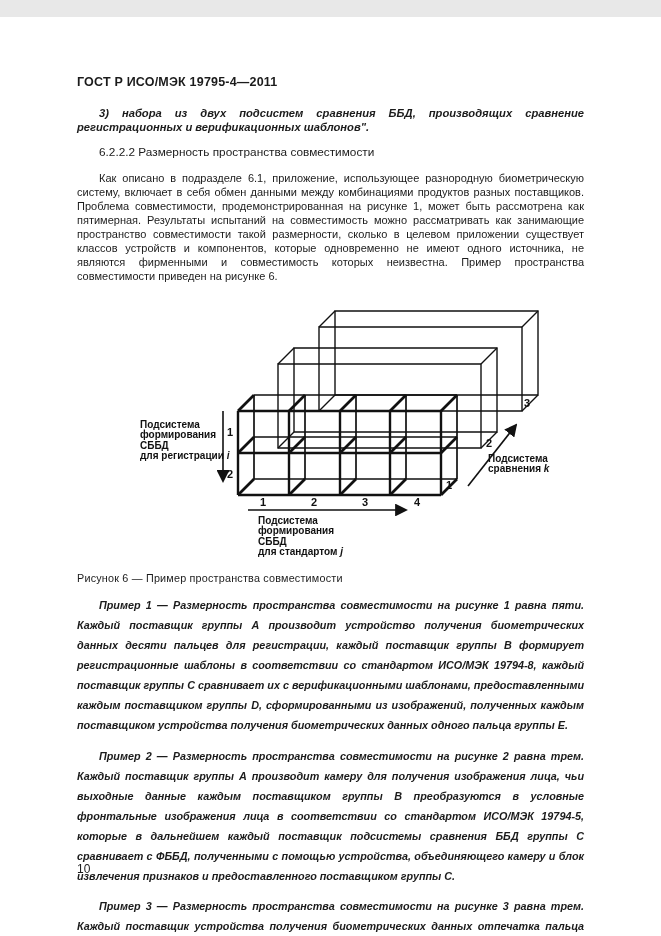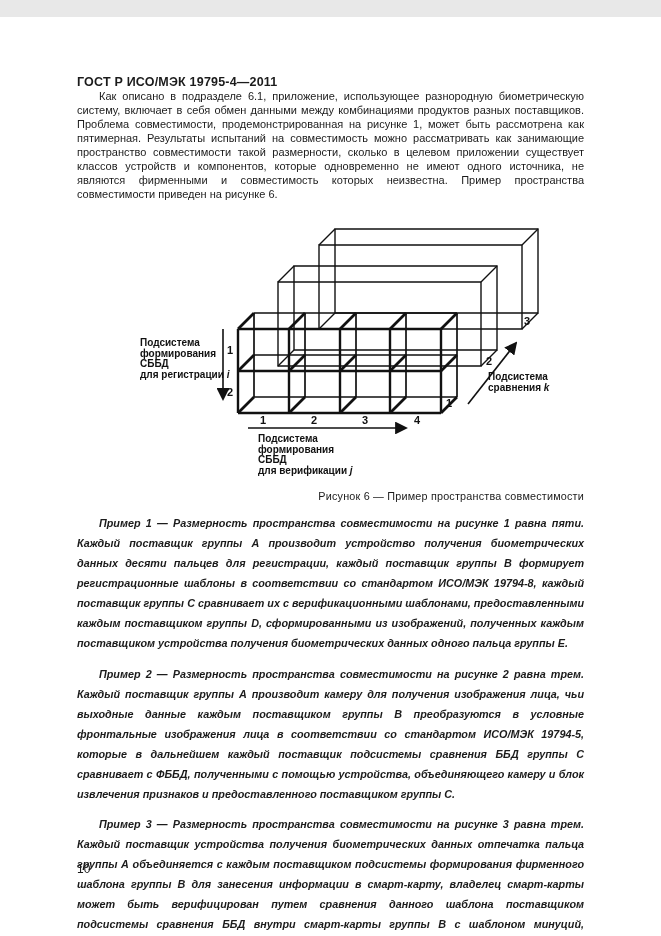--- a/index.html
+++ b/index.html
@@ -12,34 +12,36 @@
   .clause{margin-top:17px;font-size:11.2px;font-weight:bold;font-style:italic;line-height:14px;text-align:justify;text-indent:22px;}
   .subheading{margin-top:5px;font-size:11.8px;line-height:14px;text-indent:22px;}
   .body-para{margin-top:0;font-size:11px;line-height:14px;text-align:justify;text-indent:22px;}
   .body-para.after-fig{margin-top:12px;}
   .figure-wrap{position:relative;height:270px;margin-top:4px;}
   .figure-inner{position:absolute;left:63px;top:0;width:460px;height:270px;}
   .figure-inner svg{position:absolute;left:0;top:0;}
   .fig-label{position:absolute;font-size:10px;font-weight:bold;line-height:10.5px;text-align:left;color:#111;}
   .fig-label .var{font-style:italic;}
   .fig-num{position:absolute;font-size:11px;font-weight:bold;line-height:11px;color:#111;}
-  .figure-caption{text-align:right;font-size:10.8px;margin-top:8px;letter-spacing:.2px;}
+  .figure-caption{text-align:left;font-size:10.8px;margin-top:8px;letter-spacing:.2px;}
   .examples{margin-top:9px;}
   .example{font-size:10.8px;font-weight:bold;font-style:italic;line-height:20px;text-align:justify;text-indent:22px;}
   .page-number{position:absolute;left:77px;top:845px;font-size:12px;text-align:right;}
 </style>
 </head>
 <body>
 
 <div class="page">
   <div class="content">
 
     <div class="doc-header">ГОСТ Р ИСО/МЭК 19795-4—2011</div>
 
+    <p class="clause">3) набора из двух подсистем сравнения ББД, производящих сравнение регистрационных и верификационных шаблонов".</p>
 
+    <p class="subheading">6.2.2.2 Размерность пространства совместимости</p>
 
     <p class="body-para">Как описано в подразделе 6.1, приложение, использующее разнородную биометрическую систему, включает в себя обмен данными между комбинациями продуктов разных поставщиков. Проблема совместимости, продемонстрированная на рисунке 1, может быть рассмотрена как пятимерная. Результаты испытаний на совместимость можно рассматривать как занимающие пространство совместимости такой размерности, сколько в целевом приложении существует классов устройств и компонентов, которые одновременно не имеют одного источника, не являются фирменными и совместимость которых неизвестна. Пример пространства совместимости приведен на рисунке 6.</p>
 
     <div class="figure-wrap">
       <div class="figure-inner">
         <svg width="460" height="270" viewBox="0 0 460 270">
           <defs>
             <marker id="arr" viewBox="0 0 10 10" refX="8.5" refY="5" markerWidth="8" markerHeight="8" orient="auto">
               <path d="M0,0 L10,5 L0,10 z" fill="#111"></path>
             </marker>
@@ -73,21 +75,21 @@
           <span>формирования</span><br>
           <span>СББД</span><br>
           <span>для регистрации</span>
           <span class="var">i</span>
         </div>
 
         <div class="fig-label" style="left:118px;top:222px;width:155px;">
           <span>Подсистема</span><br>
           <span>формирования</span><br>
           <span>СББД</span><br>
-          <span>для верификации</span>
+          <span>для стандартом</span>
           <span class="var">j</span>
         </div>
 
         <div class="fig-label" style="left:348px;top:160px;width:110px;">
           <span>Подсистема</span><br>
           <span>сравнения</span>
           <span class="var">k</span>
         </div>
 
         <div class="fig-num" style="left:87px;top:133px;">1</div>

